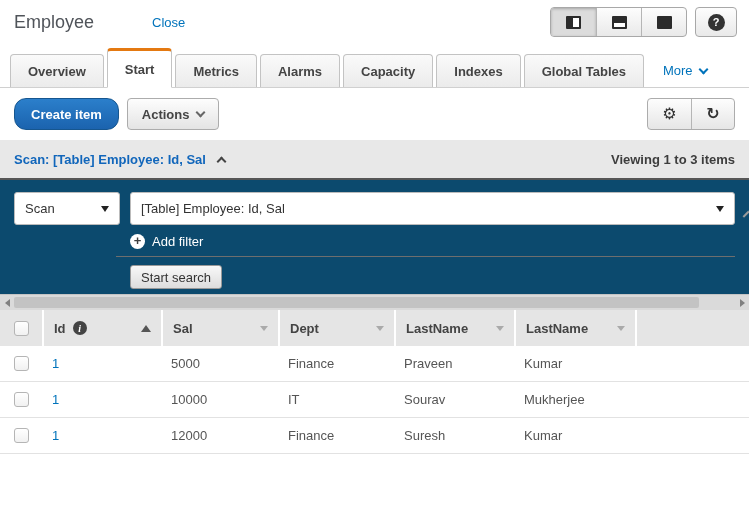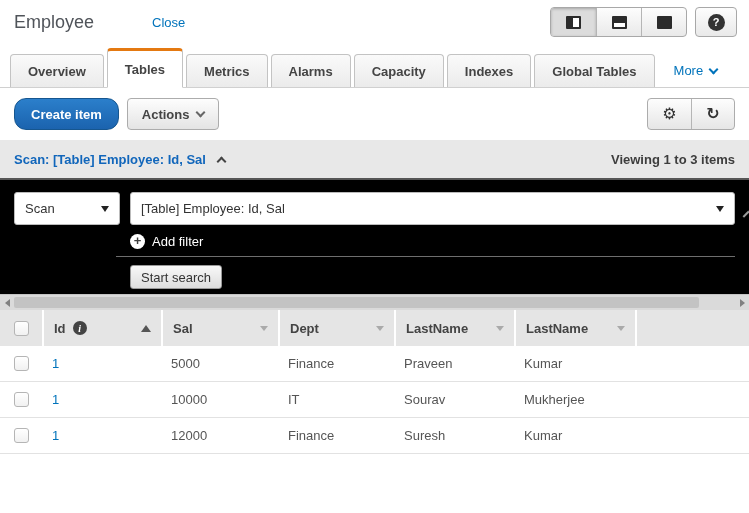--- a/index.html
+++ b/index.html
@@ -55,21 +55,21 @@
               border-left:1px solid #b5b5b5; cursor:pointer; color:#333; }
   .icon-btn:first-child { border-left:none; }
   .glyph { font-size:16px; font-weight:bold; line-height:1; }
 
   
   .scanbar { height:38px; background:#e8e8e8; display:flex; align-items:center; padding:0 14px; }
   .scan-summary { color:#1166bb; font-weight:bold; display:flex; align-items:center; gap:12px; cursor:pointer; }
   .viewing { margin-left:auto; font-weight:bold; color:#3d3d3d; }
 
   
-  .filter-panel { position:relative; height:116px; background:#000000; border-top:2px solid #565656; padding:12px 14px 0; }
+  .filter-panel { position:relative; height:116px; background:#0c4a6e; border-top:2px solid #565656; padding:12px 14px 0; }
   .filter-row1 { display:flex; gap:10px; }
   .select { height:33px; background:#fff; border:1px solid #bbb; border-radius:3px; display:flex;
             align-items:center; padding:0 10px; color:#333; cursor:pointer; }
   .select .caret { margin-left:auto; width:0; height:0; border-left:4px solid transparent;
                    border-right:4px solid transparent; border-top:6px solid #222; }
   .select.op { width:106px; }
   .select.target { flex:1; }
   .add-filter { margin:9px 0 0 116px; display:flex; align-items:center; gap:7px; color:#fff; cursor:pointer; width:fit-content; }
   .plus-circle { width:15px; height:15px; border-radius:50%; background:#fff; color:#3f3f3f;
                  font-weight:bold; font-size:13px; line-height:14px; text-align:center; }
@@ -133,21 +133,21 @@
     <div class="help-btn">
       <span class="help-circle">?</span>
     </div>
   </div>
 
   <div class="tabbar">
     <div class="tab">
         <span>Overview</span>
       </div>
     <div class="tab active">
-        <span>Tables</span>
+        <span>Start</span>
       </div>
     <div class="tab">
         <span>Metrics</span>
       </div>
     <div class="tab">
         <span>Alarms</span>
       </div>
     <div class="tab">
         <span>Capacity</span>
       </div>

